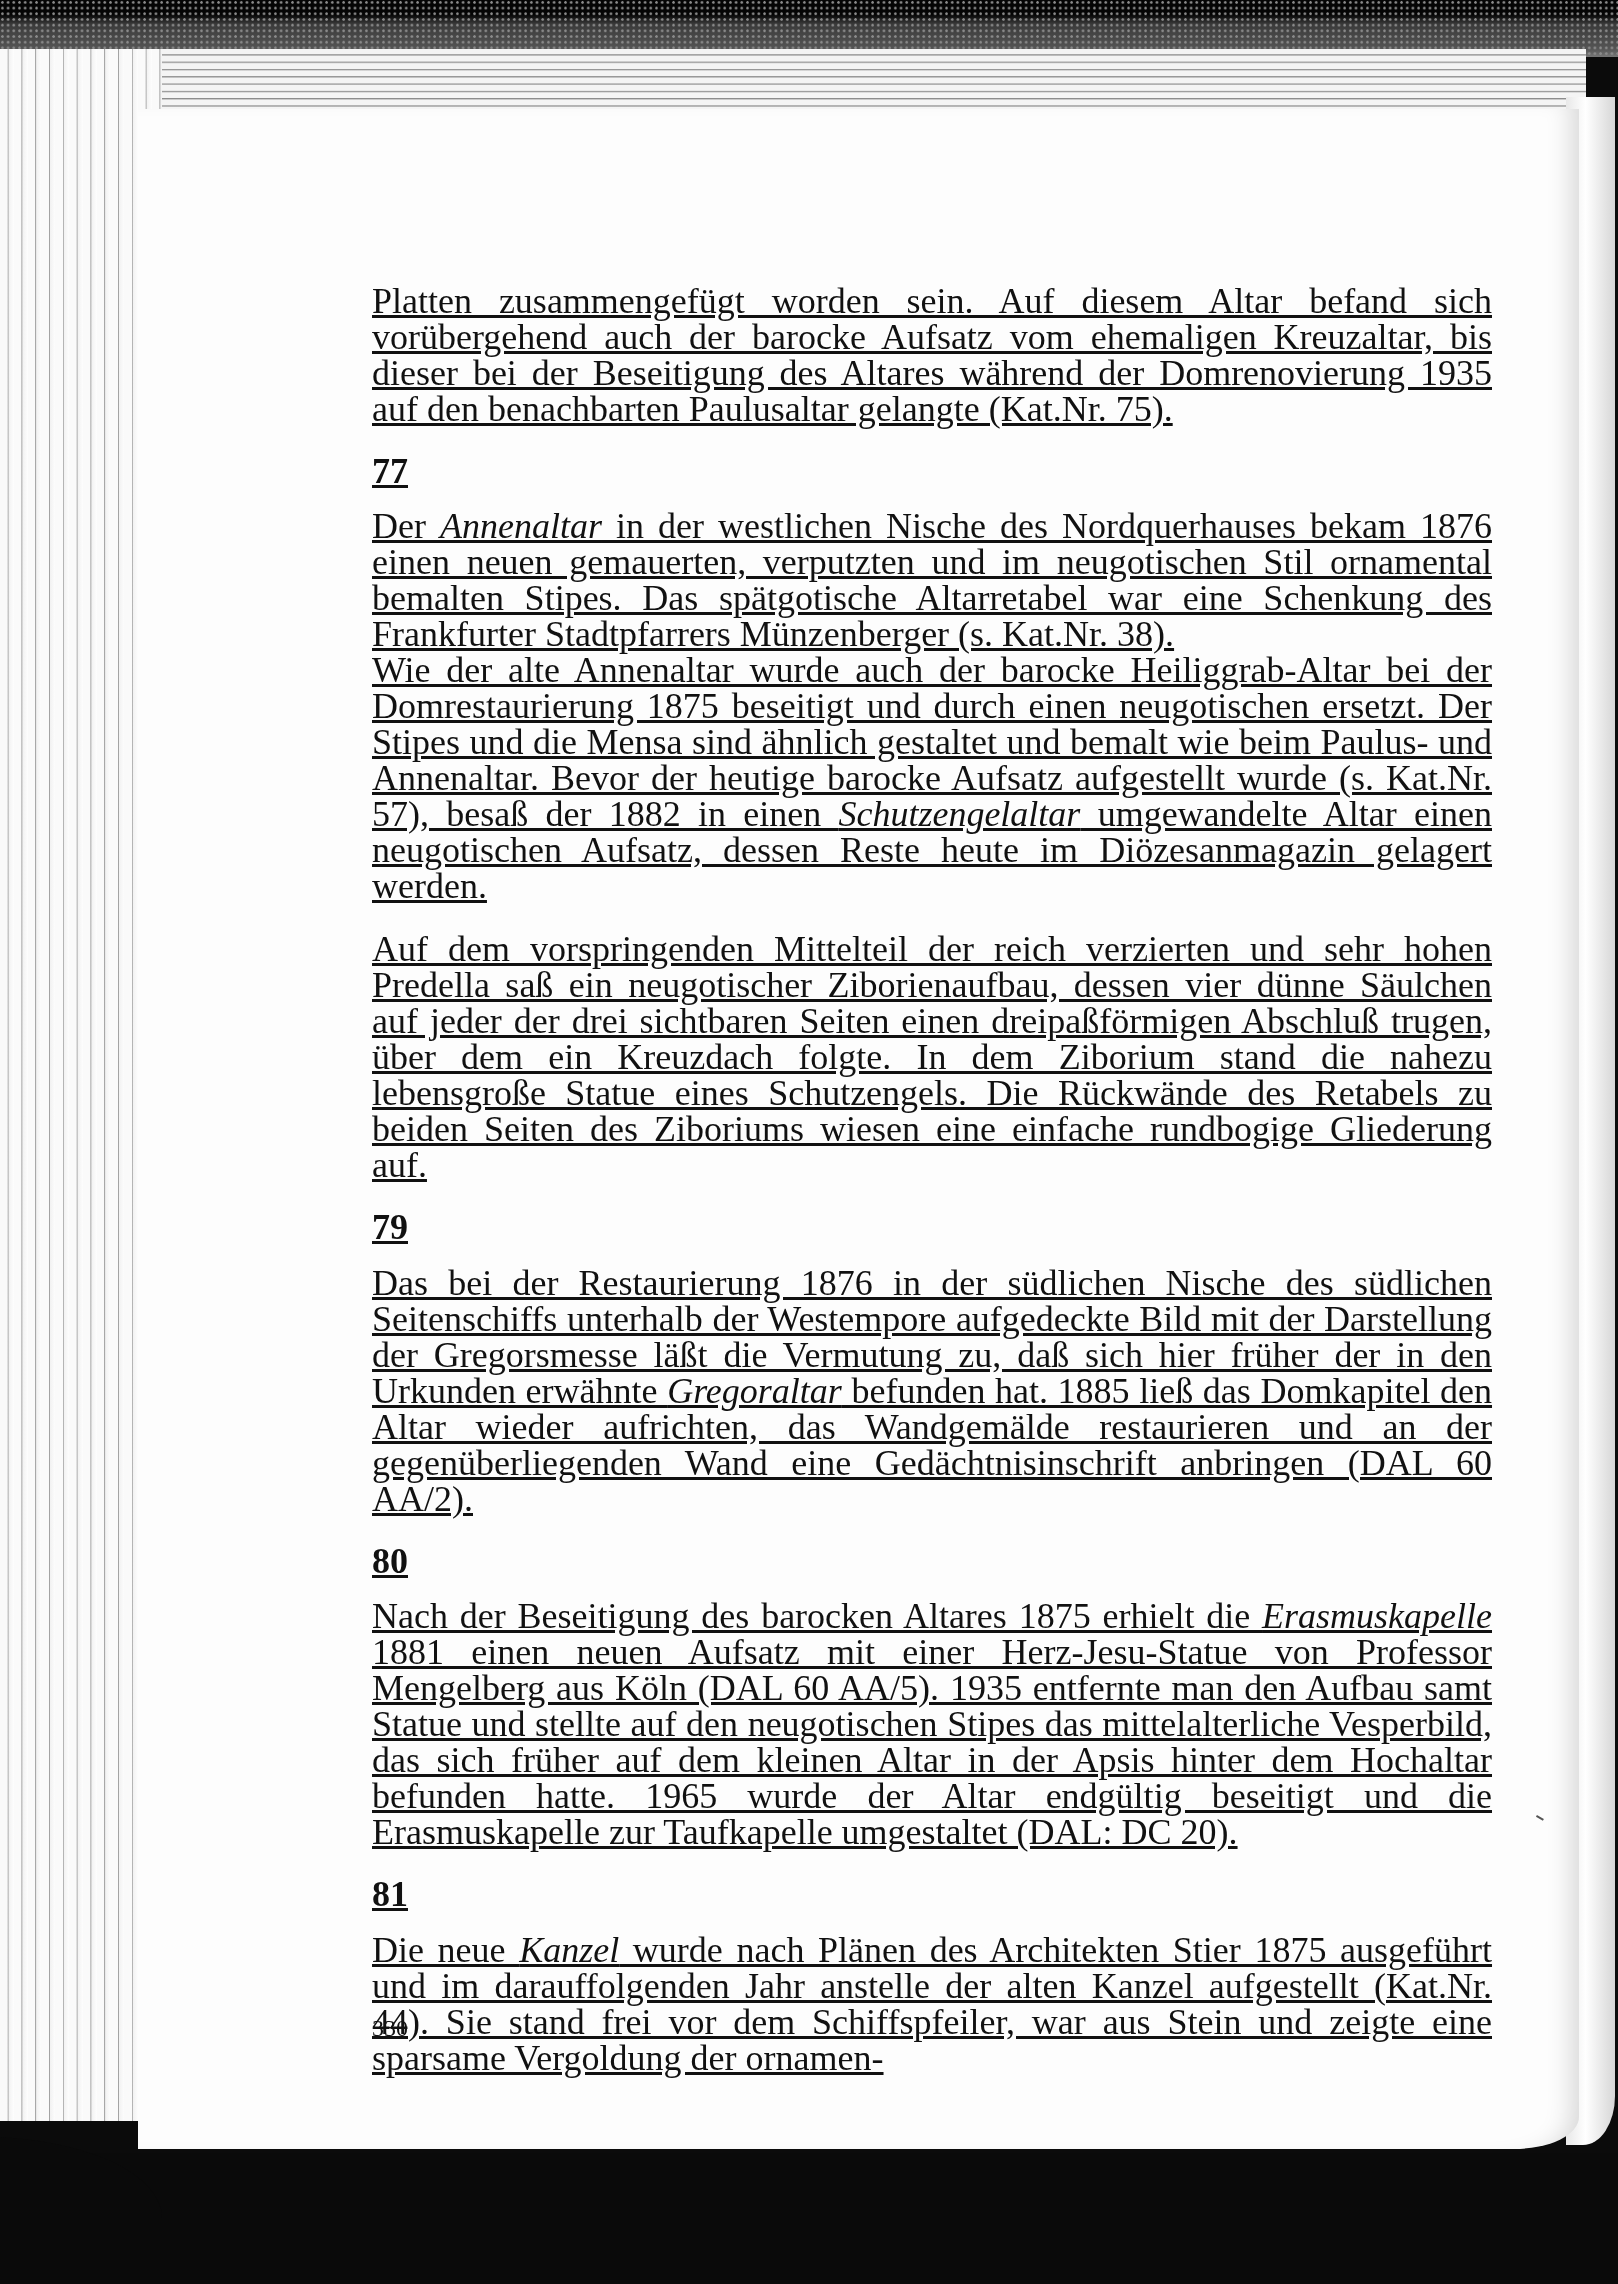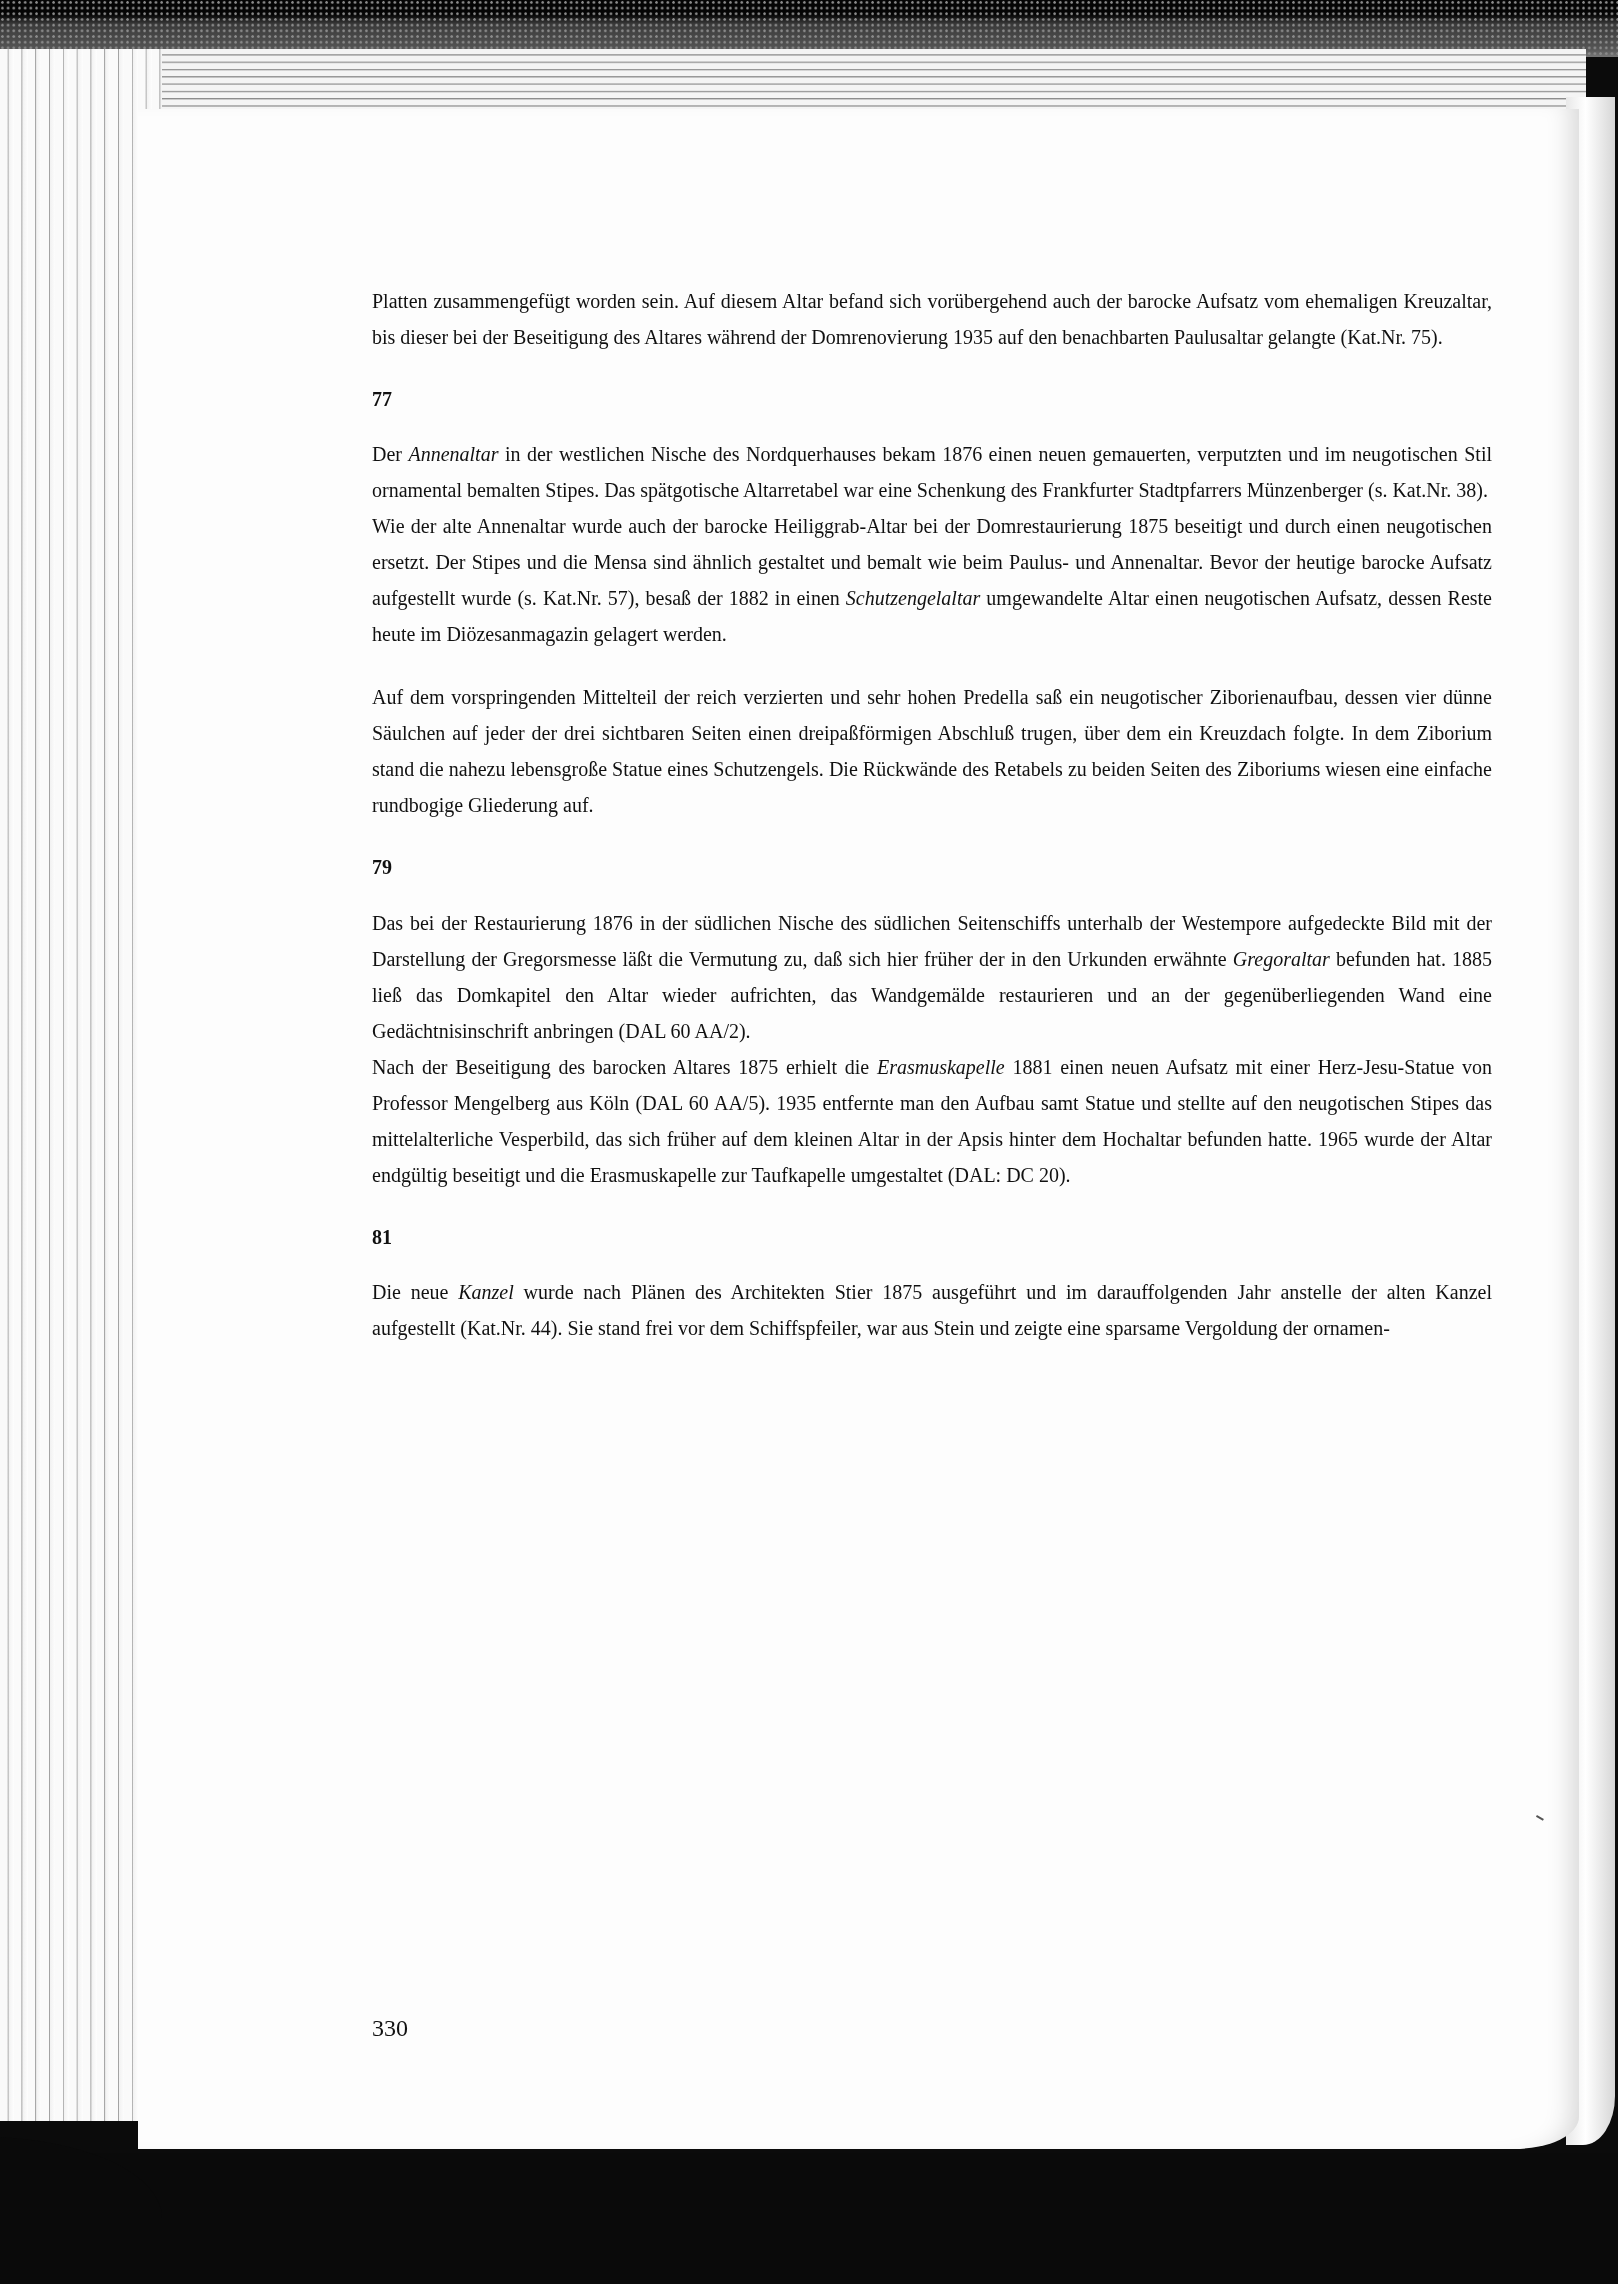--- a/index.html
+++ b/index.html
@@ -40,22 +40,23 @@
       border-bottom-right-radius: 65px 32px;
     }
     .page-right-edge {
       position: absolute; left: 1566px; top: 97px; width: 49px; height: 2048px;
       background: linear-gradient(90deg, #e8e8e8, #ffffff 40%, #d6d6d6);
       border-bottom-right-radius: 32px 49px;
     }
     .text-col {
       position: absolute; left: 372px; top: 283px; width: 1120px;
       color: #111;
-      font-size: 20px;
+      font-size: 36px;
       line-height: 36px;
+      text-decoration: underline;
     }
     .para {
       margin: 0;
       text-align: justify;
       text-align-last: left;
       hyphens: manual;
     }
     .para-gap { margin-top: 27px; }
     .entry-number {
       font-weight: bold;
@@ -88,20 +89,21 @@
 <div class="text-col">
   <p class="para first-para">Platten zusammengefügt worden sein. Auf diesem Altar befand sich vorübergehend auch der barocke Aufsatz vom ehemaligen Kreuzaltar, bis dieser bei der Beseitigung des Altares während der Domrenovierung 1935 auf den benachbarten Paulusaltar ge­langte (Kat.Nr. 75).</p>
 
   <div id="entries">
       <span class="entry-number">77</span>
       <p class="para"><span>Der </span><em>Annenaltar</em><span> in der westlichen Nische des Nordquerhauses bekam 1876 einen neuen gemauerten, verputzten und im neugotischen Stil ornamental bemalten Stipes. Das spätgotische Altarretabel war eine Schenkung des Frankfurter Stadtpfarrers Mün­zenberger (s. Kat.Nr. 38).</span></p>
       <p class="para"><span>Wie der alte Annenaltar wurde auch der barocke Heiliggrab-Altar bei der Domrestau­rierung 1875 beseitigt und durch einen neugotischen ersetzt. Der Stipes und die Mensa sind ähnlich gestaltet und bemalt wie beim Paulus- und Annenaltar. Bevor der heutige barocke Aufsatz aufgestellt wurde (s. Kat.Nr. 57), besaß der 1882 in einen </span><em>Schutzenge­laltar</em><span> umgewandelte Altar einen neugotischen Aufsatz, dessen Reste heute im Diözes­anmagazin gelagert werden.</span></p>
       <p class="para para-gap"><span>Auf dem vorspringenden Mittelteil der reich verzierten und sehr hohen Predella saß ein neugotischer Ziborienaufbau, dessen vier dünne Säulchen auf jeder der drei sicht­baren Seiten einen dreipaßförmigen Abschluß trugen, über dem ein Kreuzdach folgte. In dem Ziborium stand die nahezu lebensgroße Statue eines Schutzengels. Die Rück­wände des Retabels zu beiden Seiten des Ziboriums wiesen eine einfache rundbogige Gliederung auf.</span></p>
       <span class="entry-number">79</span>
       <p class="para"><span>Das bei der Restaurierung 1876 in der südlichen Nische des südlichen Seitenschiffs unterhalb der Westempore aufgedeckte Bild mit der Darstellung der Gregorsmesse läßt die Vermutung zu, daß sich hier früher der in den Urkunden erwähnte </span><em>Gregoraltar</em><span> befunden hat. 1885 ließ das Domkapitel den Altar wieder aufrichten, das Wandge­mälde restaurieren und an der gegenüberliegenden Wand eine Gedächtnisinschrift an­bringen (DAL 60 AA/2).</span></p>
+      <span class="entry-number">80</span>
       <p class="para"><span>Nach der Beseitigung des barocken Altares 1875 erhielt die </span><em>Erasmuskapelle</em><span> 1881 einen neuen Aufsatz mit einer Herz-Jesu-Statue von Professor Mengelberg aus Köln (DAL 60 AA/5). 1935 entfernte man den Aufbau samt Statue und stellte auf den neugoti­schen Stipes das mittelalterliche Vesperbild, das sich früher auf dem kleinen Altar in der Apsis hinter dem Hochaltar befunden hatte. 1965 wurde der Altar endgültig besei­tigt und die Erasmuskapelle zur Taufkapelle umgestaltet (DAL: DC 20).</span></p>
       <span class="entry-number">81</span>
       <p class="para"><span>Die neue </span><em>Kanzel</em><span> wurde nach Plänen des Architekten Stier 1875 ausgeführt und im dar­auffolgenden Jahr anstelle der alten Kanzel aufgestellt (Kat.Nr. 44). Sie stand frei vor dem Schiffspfeiler, war aus Stein und zeigte eine sparsame Vergoldung der ornamen-</span></p>
     </div>
 </div>
 
 <div class="page-number">330</div>
 <div class="scratch-mark"></div>
 
 

